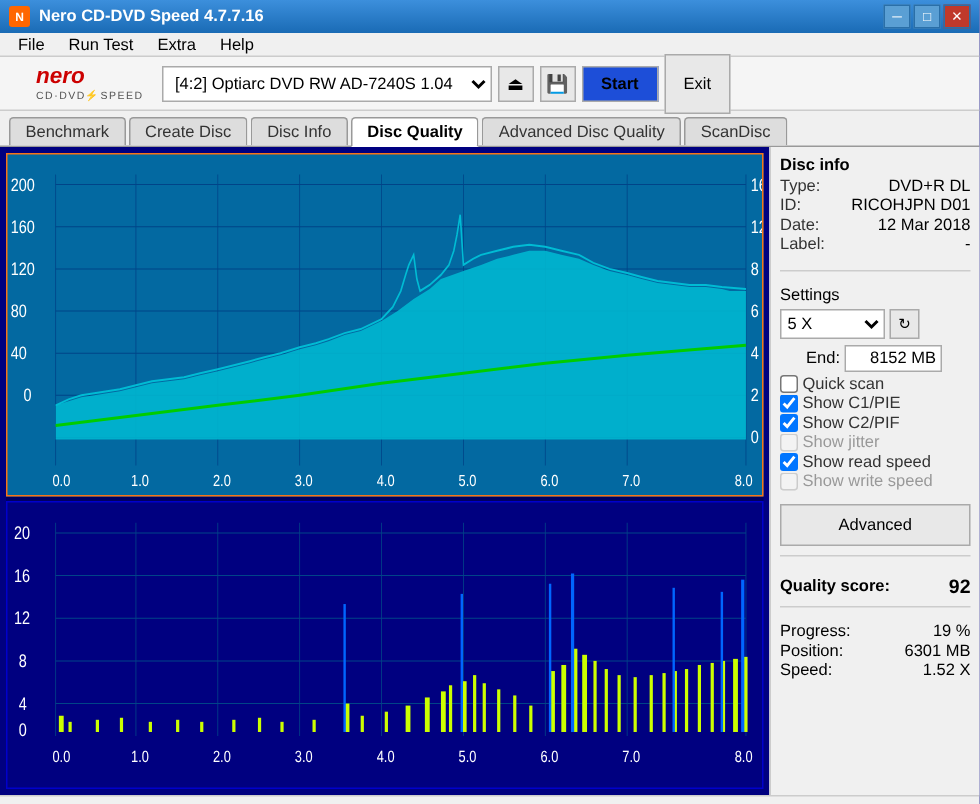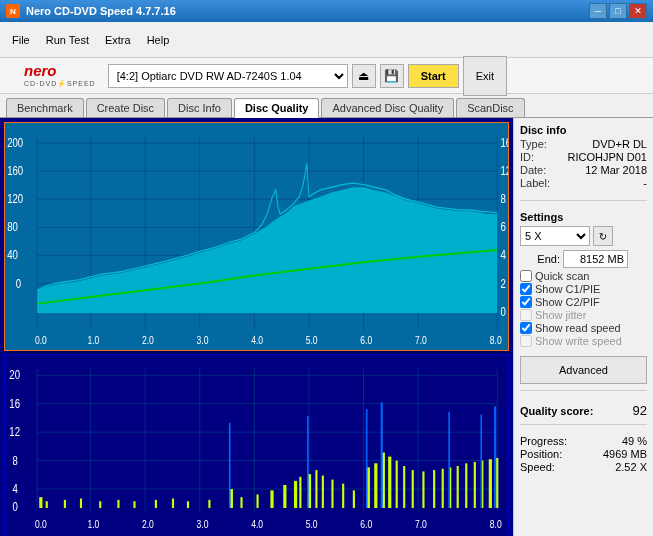--- a/index.html
+++ b/index.html
@@ -7,28 +7,28 @@
 
     
     .title-bar { background: linear-gradient(to bottom, #3c8fdc, #1a6bb5); height: 22px; display: flex; align-items: center; justify-content: space-between; padding: 0 6px; color: white; font-size: 11px; font-weight: bold; }
     .title-bar-left { display: flex; align-items: center; gap: 6px; }
     .title-bar-icon { width: 14px; height: 14px; background: #ff6600; border-radius: 2px; display: flex; align-items: center; justify-content: center; font-size: 8px; color: white; font-weight: bold; }
     .title-bar-controls { display: flex; gap: 2px; }
     .title-bar-btn { width: 18px; height: 16px; background: #5a9fd4; border: 1px solid #2a6fa8; color: white; font-size: 9px; cursor: pointer; display: flex; align-items: center; justify-content: center; }
     .title-bar-btn.close { background: #c0392b; }
 
     
-    .menu-bar { background: #f0f0f0; height: 36px; display: flex; align-items: center; padding: 0 4px; border-bottom: 1px solid #ccc; }
+    .menu-bar { background: #f0f0f0; height: 16px; display: flex; align-items: center; padding: 0 4px; border-bottom: 1px solid #ccc; }
     .menu-item { padding: 2px 8px; font-size: 11px; cursor: pointer; color: #000; }
 
     
     .toolbar { background: #f5f5f5; height: 36px; display: flex; align-items: center; padding: 0 24px; gap: 4px; border-bottom: 1px solid #ccc; }
-    .drive-select { height: 24px; width: 240px; font-size: 11px; border: 1px solid #aaa; background: white; padding: 0 4px; }
+    .drive-select { height: 24px; width: 220px; font-size: 11px; border: 1px solid #aaa; background: white; padding: 0 4px; }
     .toolbar-btn { height: 24px; width: 24px; background: #e8e8e8; border: 1px solid #aaa; cursor: pointer; display: flex; align-items: center; justify-content: center; font-size: 12px; }
-    .start-btn { height: 24px; padding: 0 12px; background: #fde047; border: 1px solid #aaa; cursor: pointer; font-size: 11px; font-weight: bold; }
+    .start-btn { height: 24px; padding: 0 12px; background: #1d4ed8; border: 1px solid #aaa; cursor: pointer; font-size: 11px; font-weight: bold; }
     .exit-btn { height: 40px; padding: 0 12px; background: #e8e8e8; border: 1px solid #aaa; cursor: pointer; font-size: 11px; }
 
     
     .tabs { background: #f0f0f0; display: flex; align-items: flex-end; padding: 4px 6px 0; border-bottom: 1px solid #999; gap: 2px; }
     .tab { padding: 3px 10px; border: 1px solid #999; border-bottom: none; background: #ddd; cursor: pointer; font-size: 11px; color: #333; border-radius: 3px 3px 0 0; }
     .tab.active { background: white; border-bottom: 1px solid white; margin-bottom: -1px; font-weight: bold; color: #000; z-index: 1; }
 
     
     .main { display: flex; flex: 1; background: white; height: calc(536px - 22px - 20px - 36px - 26px); }
 
@@ -38,38 +38,38 @@
     
     .right-panel { width: 140px; background: #f0f0f0; border-left: 1px solid #ccc; padding: 6px; display: flex; flex-direction: column; gap: 4px; overflow: hidden; }
 
     .panel-section { margin-bottom: 4px; }
     .panel-title { font-weight: bold; font-size: 11px; color: #000; margin-bottom: 2px; }
     .panel-row { display: flex; justify-content: space-between; font-size: 11px; margin-bottom: 1px; }
     .panel-label { color: #333; }
     .panel-value { color: #000; font-weight: normal; }
 
     .settings-section { margin-top: 4px; }
-    .settings-title { font-weight: bold; font-size: 11px; margin-bottom: 3px; }
+    .settings-title { font-weight: normal; font-size: 11px; margin-bottom: 3px; }
     .speed-select-row { display: flex; align-items: center; gap: 3px; margin-bottom: 4px; }
     .speed-select { width: 70px; height: 20px; font-size: 11px; border: 1px solid #aaa; background: white; }
     .refresh-btn { width: 20px; height: 20px; border: 1px solid #aaa; background: #e8e8e8; cursor: pointer; font-size: 10px; display: flex; align-items: center; justify-content: center; }
 
     .field-row { display: flex; align-items: center; gap: 3px; margin-bottom: 2px; }
     .field-label { font-size: 11px; width: 40px; text-align: right; }
     .field-input { width: 65px; height: 18px; border: 1px solid #aaa; font-size: 11px; padding: 0 3px; text-align: right; background: white; }
 
     .checkbox-row { display: flex; align-items: center; gap: 3px; margin-bottom: 1px; }
     .checkbox-row input[type=checkbox] { width: 12px; height: 12px; }
     .checkbox-label { font-size: 11px; color: #333; }
     .checkbox-disabled { color: #999; }
 
     .advanced-btn { width: 100%; height: 28px; background: #e8e8e8; border: 1px solid #aaa; cursor: pointer; font-size: 11px; margin-top: 8px; }
 
     .quality-row { display: flex; justify-content: space-between; align-items: center; margin-top: 6px; font-size: 11px; font-weight: bold; }
-    .quality-value { font-size: 13px; font-weight: normal; color: #000; }
+    .quality-value { font-size: 13px; font-weight: bold; color: #000; }
 
     .progress-section { margin-top: 4px; }
     .progress-row { display: flex; justify-content: space-between; font-size: 11px; margin-bottom: 1px; }
 
     
     .stats-bar { background: #f0f0f0; border-top: 1px solid #ccc; padding: 4px 6px; display: flex; gap: 0; align-items: flex-start; }
     svg { display: block; }
 
     .divider-line { height: 3px; background: #000060; }
   </style>
@@ -344,29 +344,29 @@
     <div class="quality-row">
       <span>Quality score:</span>
       <span class="quality-value">92</span>
     </div>
 
     <hr style="border:none;border-top:1px solid #ccc;margin:2px 0;">
 
     <div class="progress-section">
       <div class="progress-row">
         <span>Progress:</span>
-        <span>49 %</span>
+        <span>19 %</span>
       </div>
       <div class="progress-row">
         <span>Position:</span>
-        <span>4969 MB</span>
+        <span>6301 MB</span>
       </div>
       <div class="progress-row">
         <span>Speed:</span>
-        <span>2.52 X</span>
+        <span>1.52 X</span>
       </div>
     </div>
   </div>
 </div>
 
 <div class="stats-bar">
   
 
   
 

